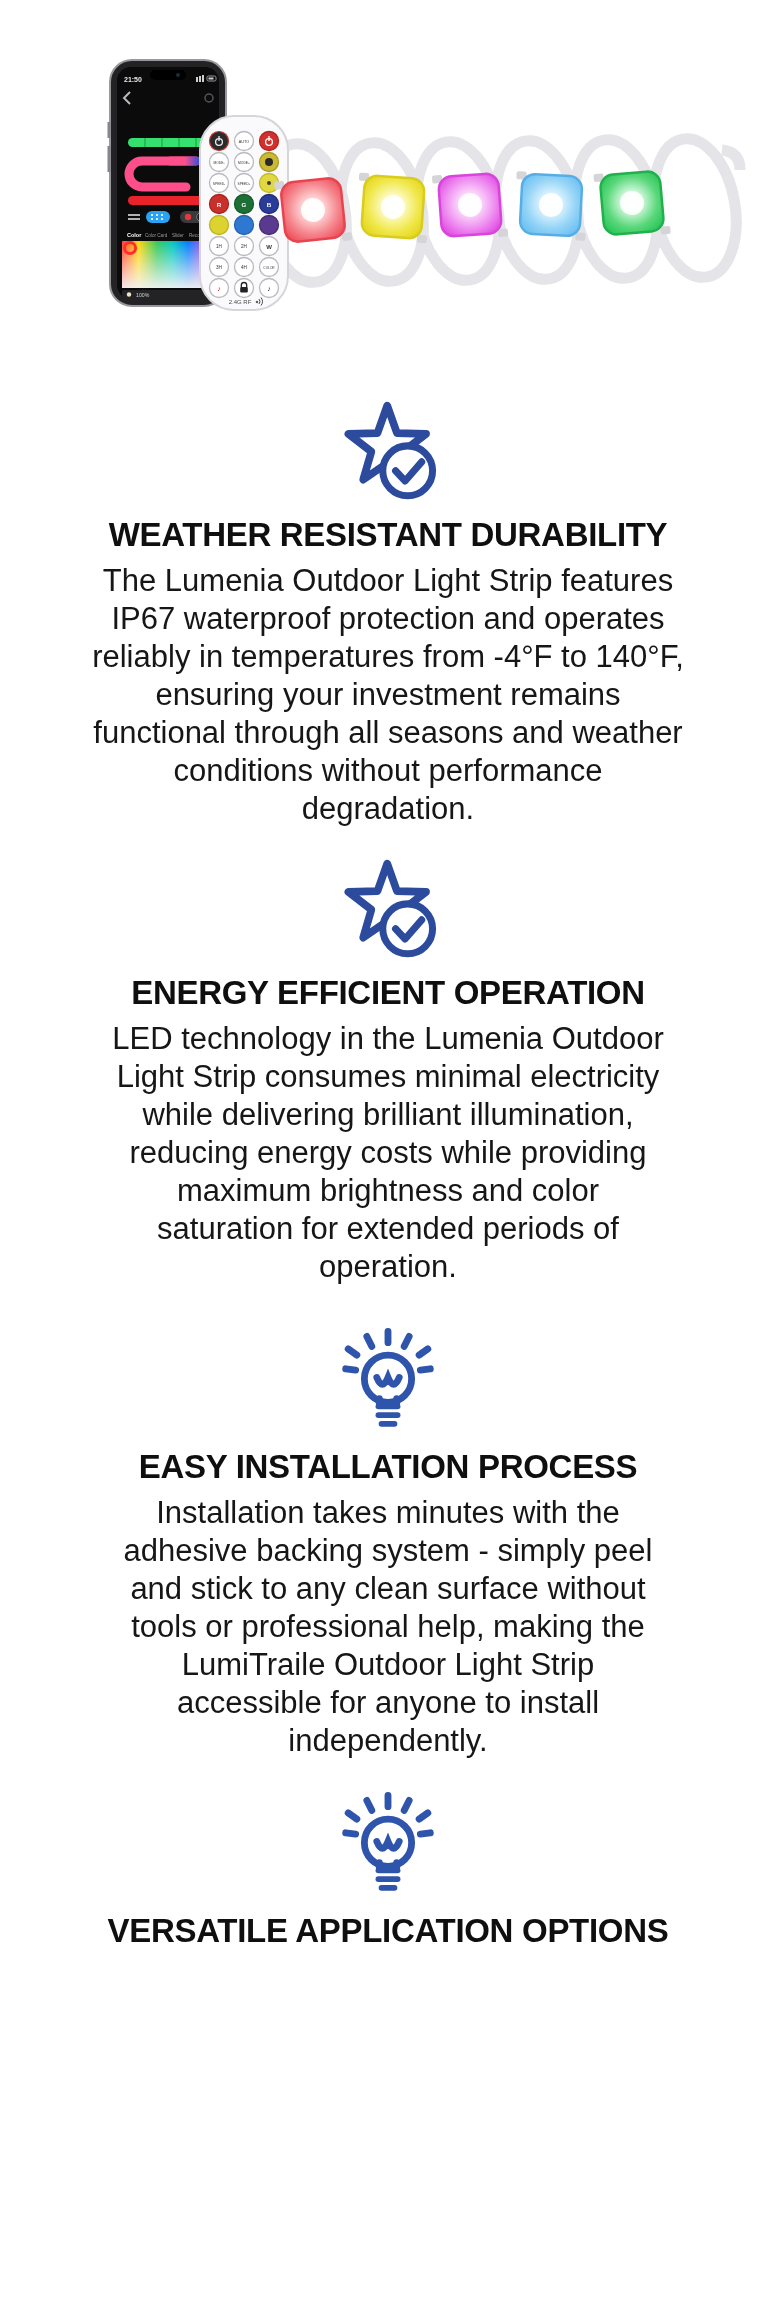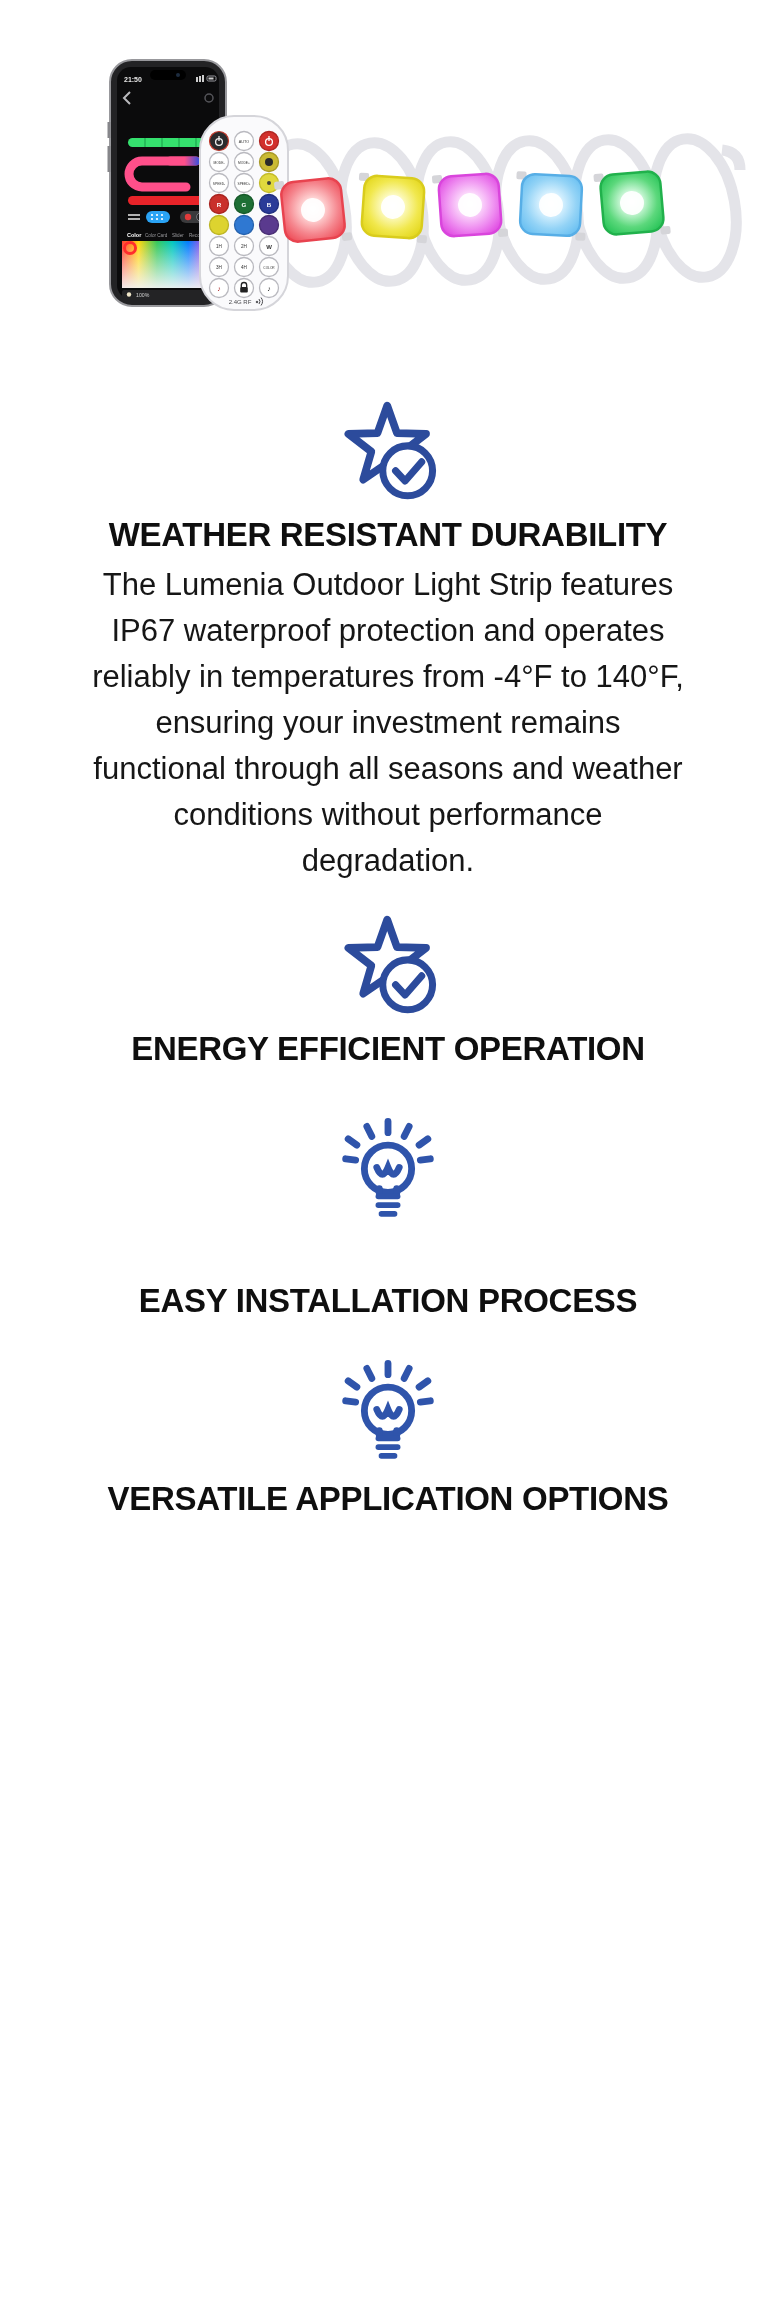--- a/index.html
+++ b/index.html
@@ -11,25 +11,25 @@
   .hero{width:776px;height:340px;position:relative;}
   .hero svg{display:block;}
   .features{display:flex;flex-direction:column;align-items:center;}
   .feature{display:flex;flex-direction:column;align-items:center;text-align:center;width:776px;}
   .feature .icon{height:118px;display:flex;align-items:flex-end;justify-content:center;}
   .feature h2{
     margin:12px 0 8px 0;font-size:33px;font-weight:700;color:#0f0f0f;
     letter-spacing:-0.3px;white-space:nowrap;
   }
   .feature p{
-    margin:0;font-size:31px;line-height:46px;color:#161616;font-weight:400;
+    margin:0;font-size:31px;line-height:38px;color:#161616;font-weight:400;
   }
   .f1{margin-top:46px;}  .f1 p{max-width:600px;}
   .f2{margin-top:16px;justify-content:center;}  .f2 p{max-width:555px;}
-  .f3{margin-top:32px;gap:44px;}  .f3 p{max-width:565px;}
+  .f3{margin-top:32px;}  .f3 p{max-width:565px;}
   .f4{margin-top:22px;}  .f4 p{max-width:640px;}
 </style>
 </head>
 <body>
 
 <div class="hero">
 <svg width="776" height="340" viewBox="0 0 776 340" xmlns="http://www.w3.org/2000/svg">
   <defs>
     <radialGradient id="ledRed" cx="50%" cy="48%" r="60%">
       <stop offset="0%" stop-color="#ffffff"></stop>
@@ -280,20 +280,21 @@
 
   <section class="feature f2">
     <div class="icon">
       <svg width="115" height="115" viewBox="0 0 90 90">
         <path d="M44,13 L51.6,34.5 L74.4,35.1 L56.4,49 L62.8,70.9 L44,58 L25.2,70.9 L31.6,49 L13.6,35.1 L36.4,34.5 Z" fill="none" stroke="#2c4b9c" stroke-width="6" stroke-linejoin="round"></path>
         <circle cx="60" cy="64" r="19.5" fill="#ffffff" stroke="#2c4b9c" stroke-width="5.5"></circle>
         <path d="M50.5,64 L58,72 L71,57" fill="none" stroke="#2c4b9c" stroke-width="5.5" stroke-linecap="round" stroke-linejoin="round"></path>
       </svg>
     </div>
     <h2>ENERGY EFFICIENT OPERATION</h2>
+    <p>LED technology in the Lumenia Outdoor Light Strip consumes minimal electricity while delivering brilliant illumination, reducing energy costs while providing maximum brightness and color saturation for extended periods of operation.</p>
   </section>
 
   <section class="feature f3">
     <div class="icon">
       <svg width="112" height="112" viewBox="0 0 90 90">
         <g stroke="#2f54ab" stroke-width="5.5" stroke-linecap="round" fill="none">
           <line x1="45" y1="6" x2="45" y2="15"></line>
           <line x1="28" y1="10" x2="32" y2="18"></line>
           <line x1="62" y1="10" x2="58" y2="18"></line>
           <line x1="13" y1="20" x2="20" y2="25"></line>
@@ -306,20 +307,21 @@
           <line x1="52" y1="60" x2="52" y2="64"></line>
         </g>
         <g fill="#2f54ab">
           <rect x="35" y="64" width="20" height="4.5" rx="2.2"></rect>
           <rect x="35" y="71" width="20" height="4.5" rx="2.2"></rect>
           <rect x="37.5" y="78" width="15" height="4.5" rx="2.2"></rect>
         </g>
       </svg>
     </div>
     <h2>EASY INSTALLATION PROCESS</h2>
+    <p>Installation takes minutes with the adhesive backing system - simply peel and stick to any clean surface without tools or professional help, making the LumiTraile Outdoor Light Strip accessible for anyone to install independently.</p>
   </section>
 
   <section class="feature f4">
     <div class="icon">
       <svg width="112" height="112" viewBox="0 0 90 90">
         <g stroke="#2f54ab" stroke-width="5.5" stroke-linecap="round" fill="none">
           <line x1="45" y1="6" x2="45" y2="15"></line>
           <line x1="28" y1="10" x2="32" y2="18"></line>
           <line x1="62" y1="10" x2="58" y2="18"></line>
           <line x1="13" y1="20" x2="20" y2="25"></line>

